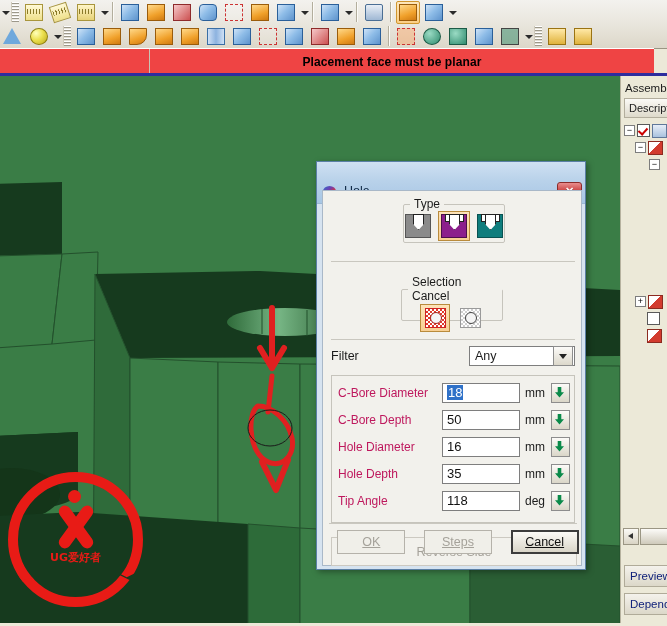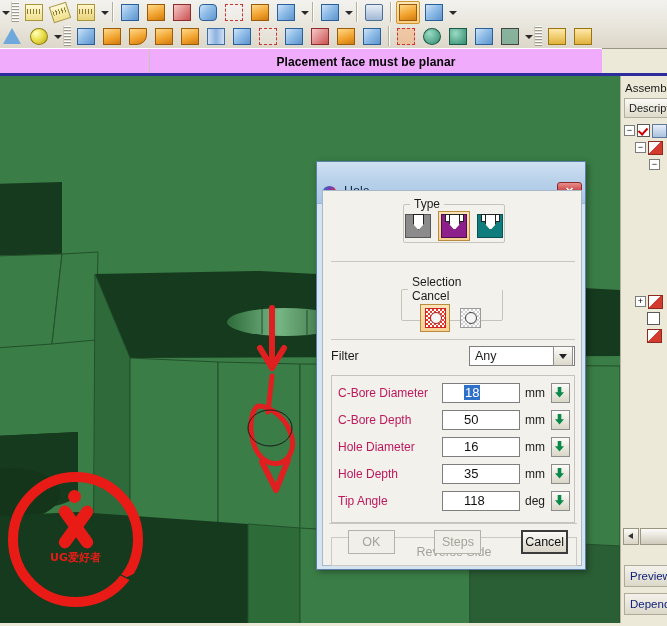--- a/index.html
+++ b/index.html
@@ -43,22 +43,22 @@
      background:repeating-linear-gradient(to right,#8a7a2a 0 1px,transparent 1px 3px);}
   .tri{width:0;height:0;border-left:9px solid transparent;border-right:9px solid transparent;border-bottom:16px solid #6fa8dc;position:absolute;left:1px;top:2px;}
   .book{background:linear-gradient(to right,#cfe0f5 0%,#8fb4e0 48%,#ffffff 50%,#8fb4e0 52%,#cfe0f5 100%);border:1px solid #3a6ea5;}
   .redsq{border:1px dashed #cc3333;background:rgba(255,255,255,.15);}
   .disk{border-radius:50%;background:radial-gradient(circle at 35% 30%,#9adbc4,#2f8a6d);border:1px solid #1c5b47;}
   .mon{background:linear-gradient(to bottom,#e8eef6,#9fb8d4);border:1px solid #4a6e94;border-radius:2px;}
   .key{background:linear-gradient(to bottom,#ffe9a8,#e0b23c);border:1px solid #9a7313;}
 
   
   .cuebar{
-    position:absolute;left:0;top:48px;width:602px;height:25px;
-    background:#f0abfc;border-top:1px solid #ffffff;
+    position:absolute;left:0;top:48px;width:654px;height:25px;
+    background:#ef4444;border-top:1px solid #ffffff;
     display:flex;align-items:center;
   }
   .cue-left{width:149px;height:100%;border-right:1px solid #c8c3b4;}
   .cue-text{
     flex:1;text-align:center;font-size:12px;font-weight:bold;color:#000;
     letter-spacing:.1px;padding-right:20px;
   }
   .blueline{position:absolute;left:0;top:73px;width:667px;height:3px;background:#2d2d9e;}
 
   
@@ -185,35 +185,35 @@
   .combo .arrowbox{width:18px;height:18px;margin-right:1px;border:1px solid #8d8d8d;
      background:linear-gradient(to bottom,#fcfbf8,#dcd8cb);position:relative;flex:none;}
   .combo .arrowbox::after{content:"";position:absolute;left:5px;top:7px;
      border-left:4px solid transparent;border-right:4px solid transparent;border-top:5px solid #222;}
 
   .params{position:absolute;left:8px;top:184px;width:244px;height:148px;
      border:1px solid #c6c4bc;box-sizing:border-box;padding-top:3px;}
   .prow{height:27px;display:flex;align-items:center;padding:0 4px 0 6px;}
   .plabel{width:104px;font-size:12px;color:#be185d;}
   .pinput{width:78px;height:20px;border:1px solid #7e7e7e;background:#fff;box-sizing:border-box;
-     font-size:13px;color:#111;display:flex;align-items:center;padding-left:21px;}
+     font-size:13px;color:#111;display:flex;align-items:center;padding-left:4px;}
   .pinput .hl{background:#2f71c8;color:#fff;padding:0 1px;}
   .punit{width:26px;text-align:left;padding-left:5px;font-size:12px;color:#1b1b1b;}
   .pspin{width:17px;height:18px;border:1px solid #8d8d8d;background:linear-gradient(to bottom,#fcfbf8,#dad6c8);
      position:relative;flex:none;}
   .pspin::after{content:"";position:absolute;left:3px;top:3px;width:9px;height:11px;
      background:#0a8a4a;clip-path:polygon(30% 0,70% 0,70% 52%,100% 52%,50% 100%,0 52%,30% 52%);}
 
   .revbtn{position:absolute;left:8px;top:346px;width:244px;height:27px;
      border:1px solid #ccc9c1;background:#f2f1ec;color:#a5a29a;
      display:flex;align-items:center;justify-content:center;font-size:12.5px;}
   .dlg-foot{position:absolute;left:5px;bottom:6px;width:260px;height:34px;
      display:flex;align-items:center;justify-content:space-around;}
-  .fbtn{width:47px;height:24px;border:1px solid #b5b2aa;background:#f0efe9;color:#a5a29a;
-     font-size:12.5px;display:flex;align-items:center;justify-content:center;box-sizing:border-box;}
+  .fbtn{width:68px;height:24px;border:1px solid #b5b2aa;background:#f0efe9;color:#a5a29a;
+     font-size:12.5px;display:flex;align-items:center;justify-content:center;box-sizing:border-box;text-decoration:underline;}
   .fbtn.enabled{border:2px solid #3c3c3c;color:#111;
      background:linear-gradient(to bottom,#fbfaf6,#d9d5c8);}
   .dlg-inner-sep{position:absolute;left:6px;bottom:41px;width:248px;height:1px;background:#c9c7bf;}
 </style>
 </head>
 <body>
 
 <div class="app">
 
   <div class="toolbars">

